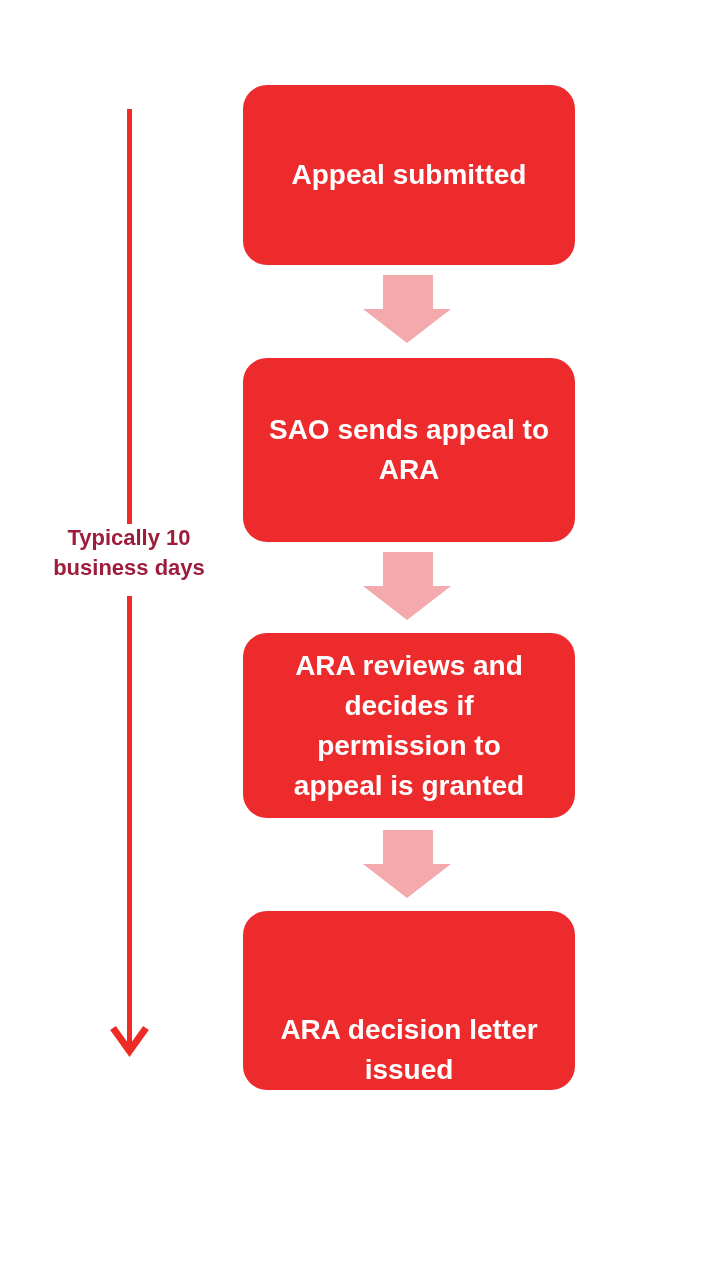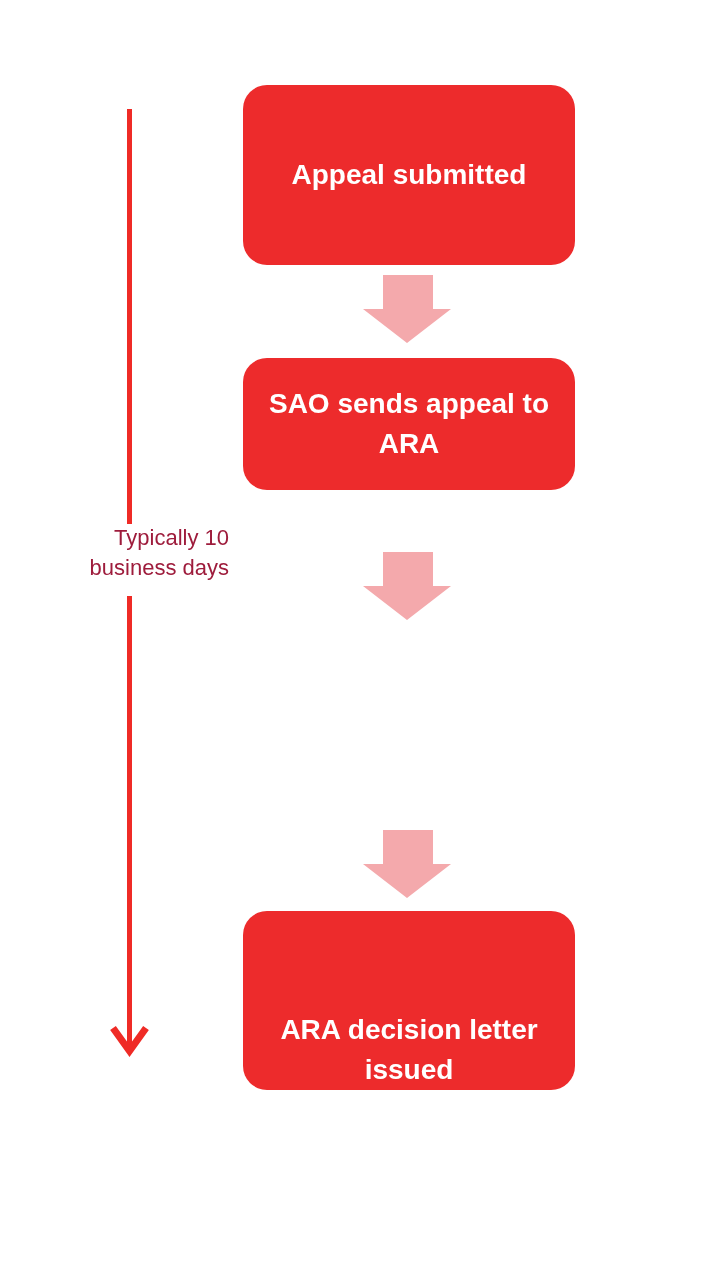--- a/index.html
+++ b/index.html
@@ -22,22 +22,22 @@
     inset: 0;
     width: 720px;
     height: 1280px;
     pointer-events: none;
   }
   .duration-label {
     position: absolute;
     left: 29px;
     top: 523px;
     width: 200px;
-    text-align: right;
-    font-weight: 400;
+    text-align: center;
+    font-weight: 700;
     font-size: 22px;
     line-height: 30px;
     color: var(--duration-maroon, #9e1c3c);
     white-space: pre-line;
   }
   .step-box {
     position: absolute;
     left: 243px;
     width: 332px;
     box-sizing: border-box;
@@ -48,21 +48,21 @@
     display: flex;
     align-items: center;
     justify-content: center;
     text-align: center;
     font-weight: 700;
     font-size: 28px;
     line-height: 40px;
     white-space: pre-line;
   }
   .box1 { top: 85px;  height: 180px; }
-  .box2 { top: 358px; height: 132px; }
+  .box2 { top: 358px; height: 184px; }
   .box3 { top: 633px; height: 185px; }
   .box4 { top: 911px; height: 179px; align-items: flex-end; }
   .connector {
     position: absolute;
     left: 363px;
     width: 88px;
     height: 68px;
   }
   .c1 { top: 275px; }
   .c2 { top: 552px; }
@@ -92,20 +92,26 @@
 
   <div class="step-box box2">
     <span>SAO sends appeal to
 ARA</span>
   </div>
 
   <svg class="connector c2" viewBox="0 0 88 68" xmlns="http://www.w3.org/2000/svg">
     <polygon points="20,0 70,0 70,34 88,34 44,68 0,34 20,34" fill="#F4A9AC"></polygon>
   </svg>
 
+  <div class="step-box box3">
+    <span>ARA reviews and
+decides if
+permission to
+appeal is granted</span>
+  </div>
 
   <svg class="connector c3" viewBox="0 0 88 68" xmlns="http://www.w3.org/2000/svg">
     <polygon points="20,0 70,0 70,34 88,34 44,68 0,34 20,34" fill="#F4A9AC"></polygon>
   </svg>
 
   <div class="step-box box4">
     <span>ARA decision letter
 issued</span>
   </div>
 

